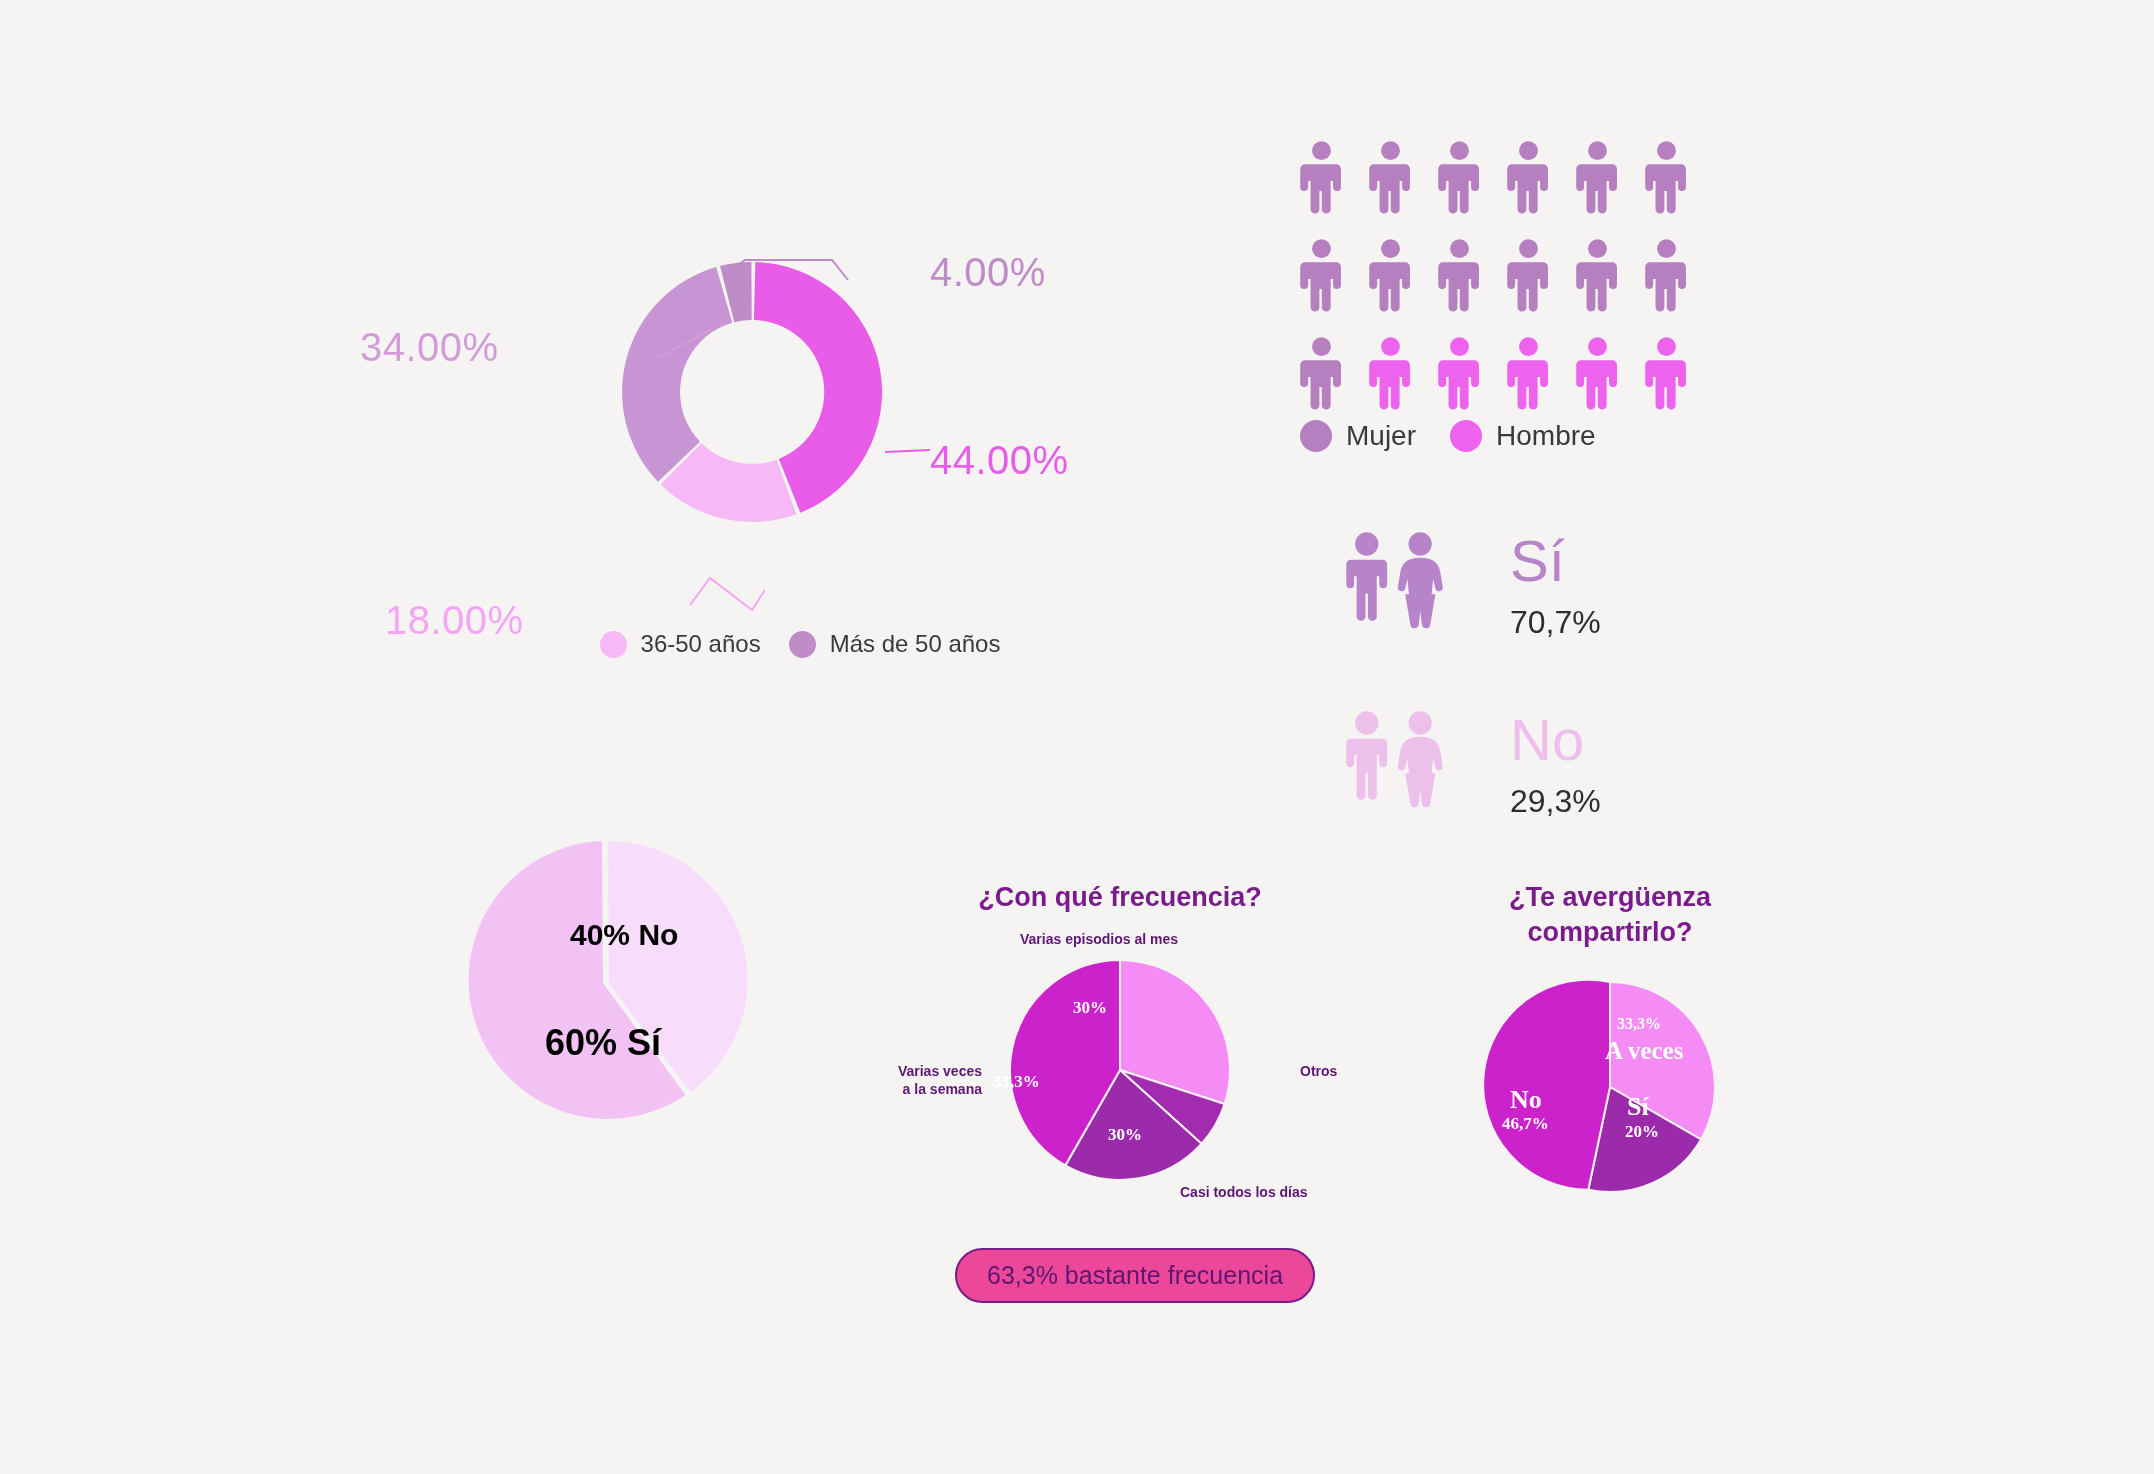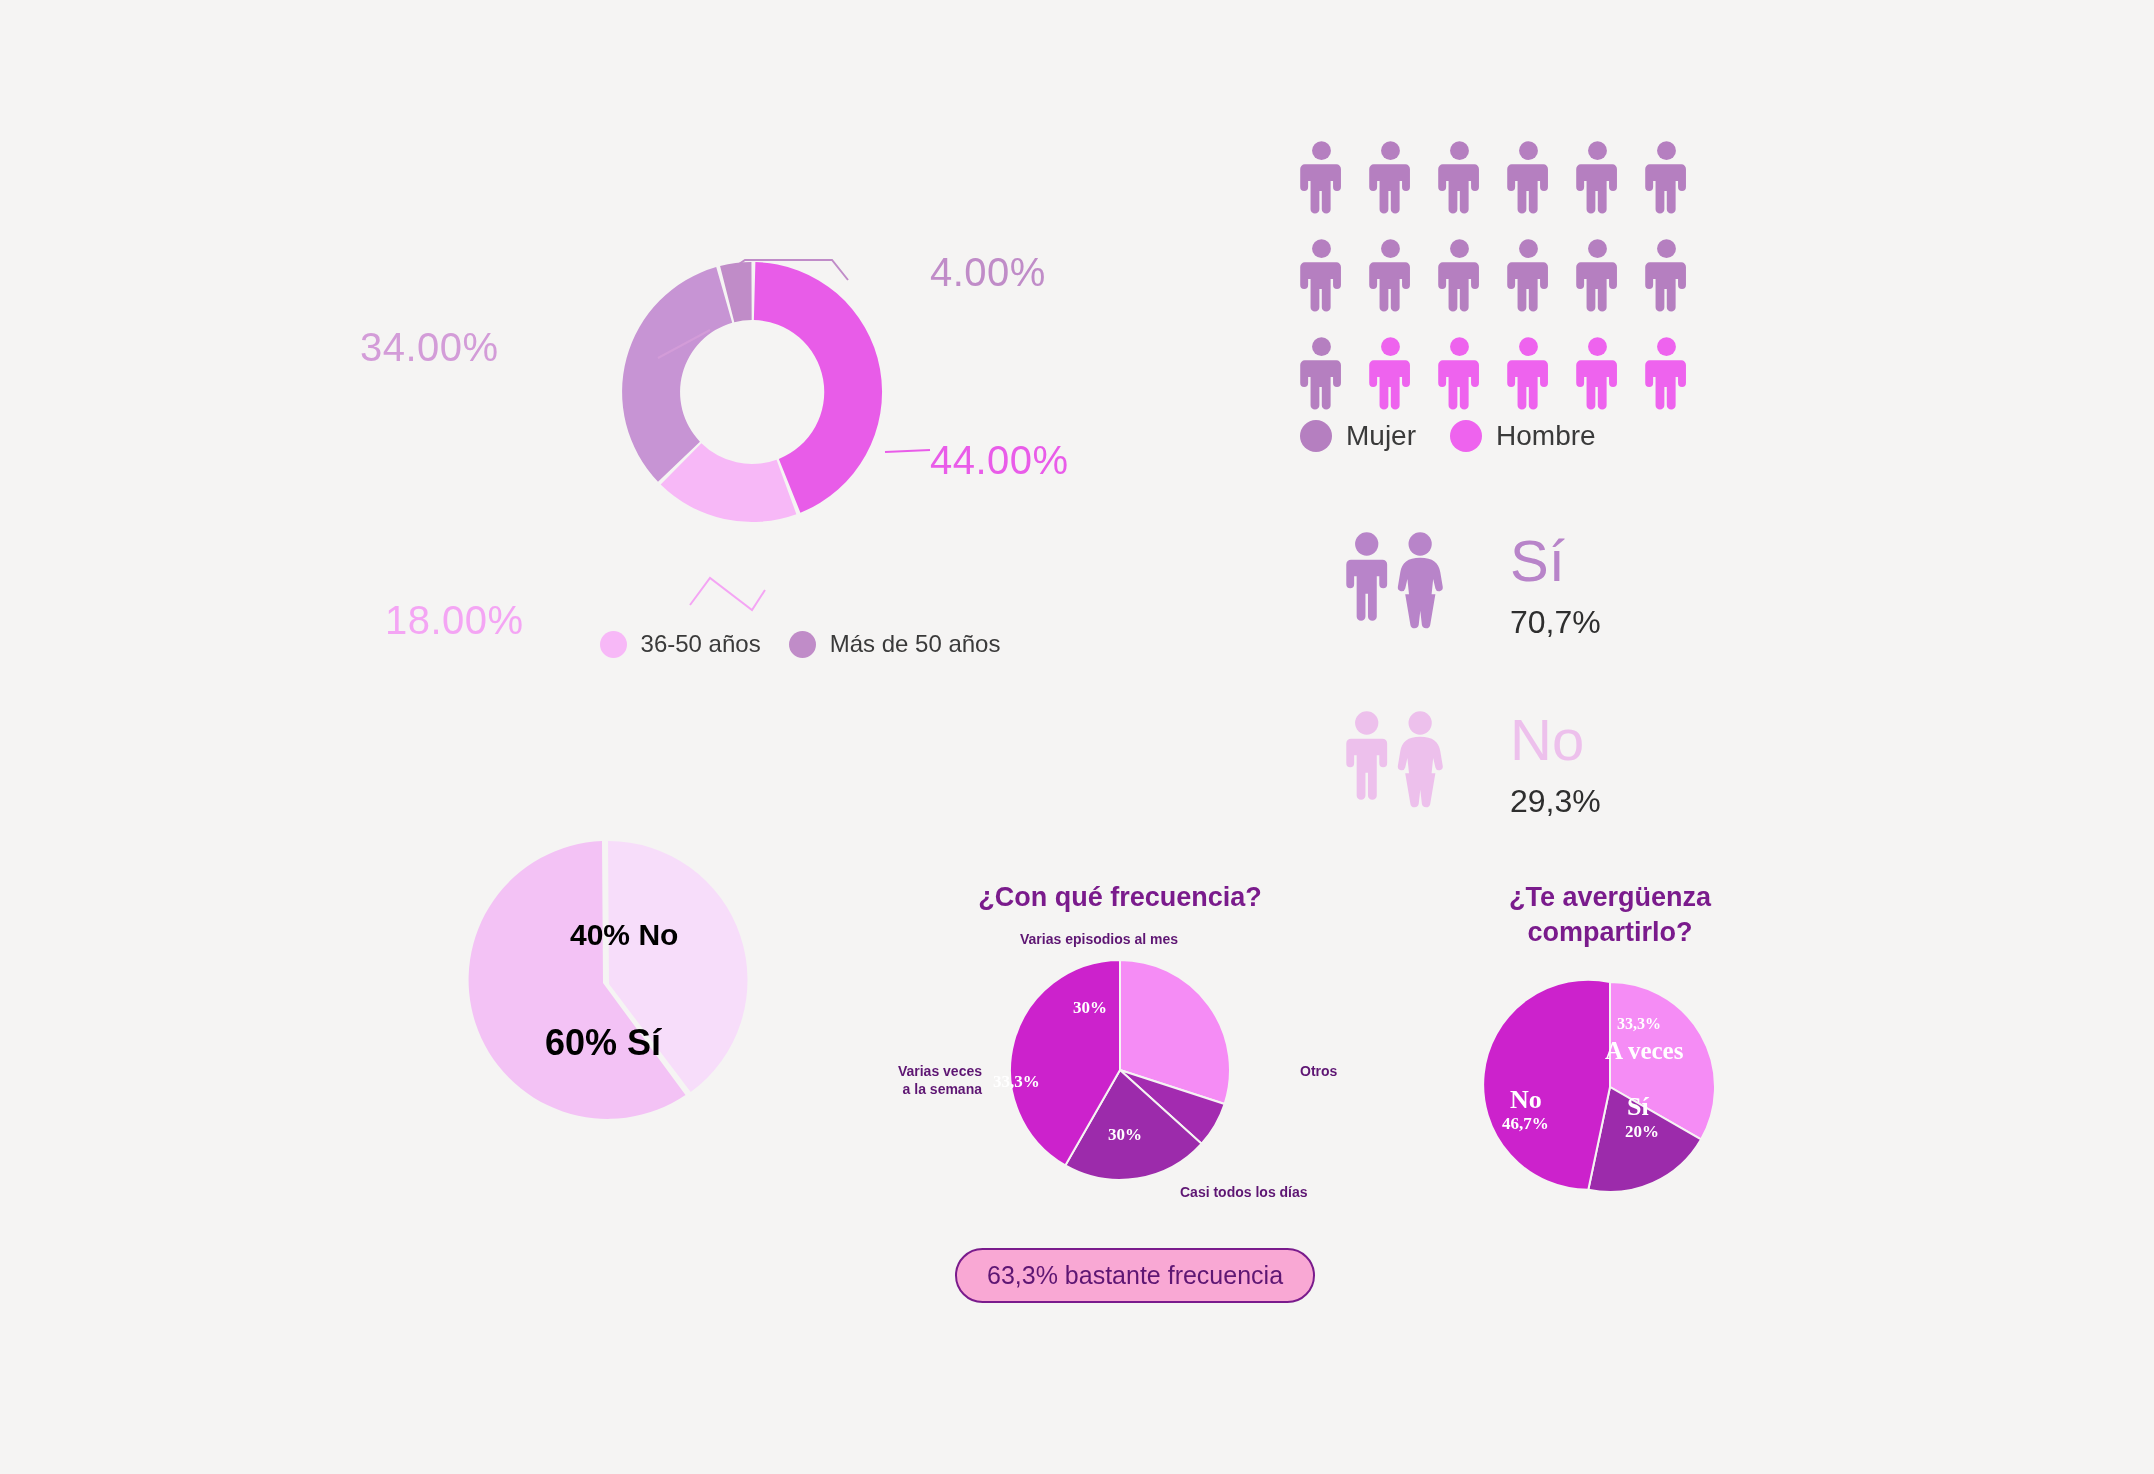--- a/index.html
+++ b/index.html
@@ -86,21 +86,21 @@
   #freq-l-dias{left:320px;top:258px;}
   #freq-l-sem{left:0px;top:137px;text-align:right;width:122px;}
   #freq-v-30a{left:213px;top:73px;}
   #freq-v-333{left:133px;top:147px;}
   #freq-v-30b{left:248px;top:200px;}
 
   #badge-wrap{left:955px;top:1248px;}
   .badge{
     border:2px solid #7a1b8c;border-radius:999px;
     padding:11px 30px;font-size:25px;color:#5e1673;font-weight:500;
-    background:#f9a8d4;white-space:nowrap;
+    background:#ec4899;white-space:nowrap;
   }
 
   #shame-block{left:1450px;top:880px;width:320px;}
   #shame-block .q-title{font-size:27px;margin-bottom:18px;}
   #shame-wrap{position:relative;width:320px;height:250px;}
   #sh-aveces-p{left:167px;top:48px;font-size:16px;}
   #sh-aveces-l{left:155px;top:70px;font-size:25px;}
   #sh-no-l{left:60px;top:118px;font-size:26px;font-weight:700;}
   #sh-no-p{left:52px;top:147px;font-size:17px;}
   #sh-si-l{left:177px;top:125px;font-size:26px;font-weight:700;}

